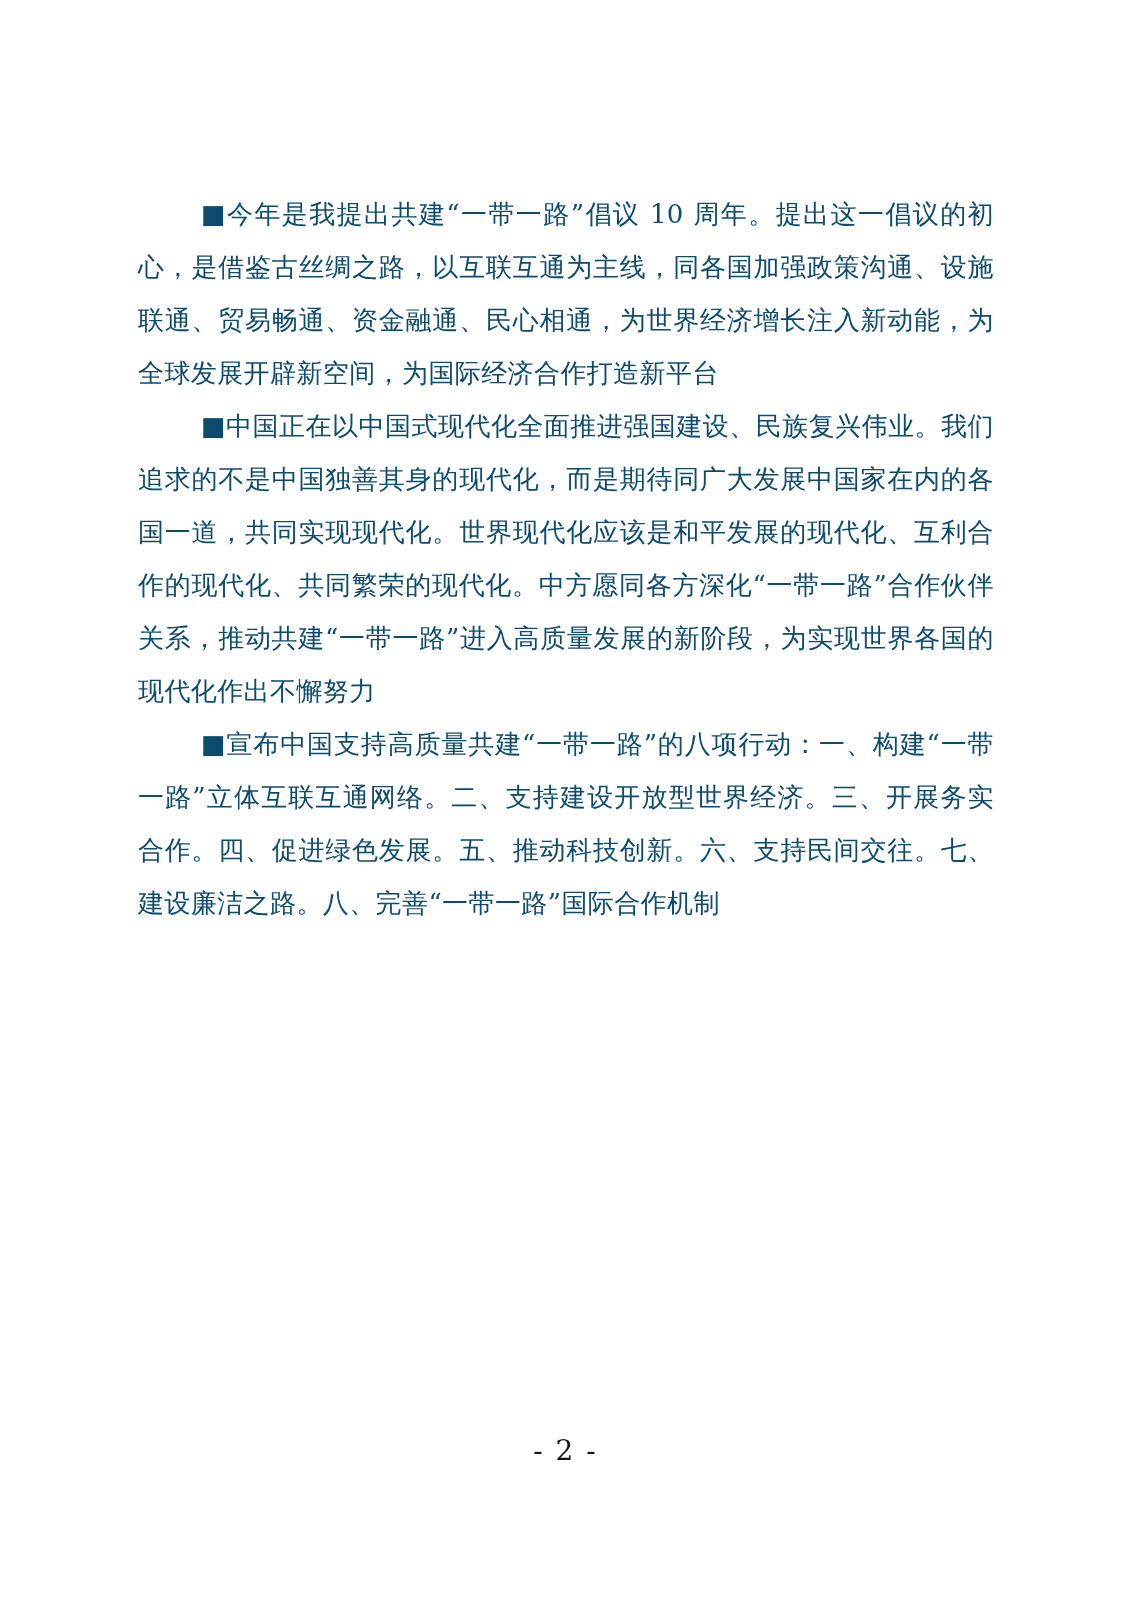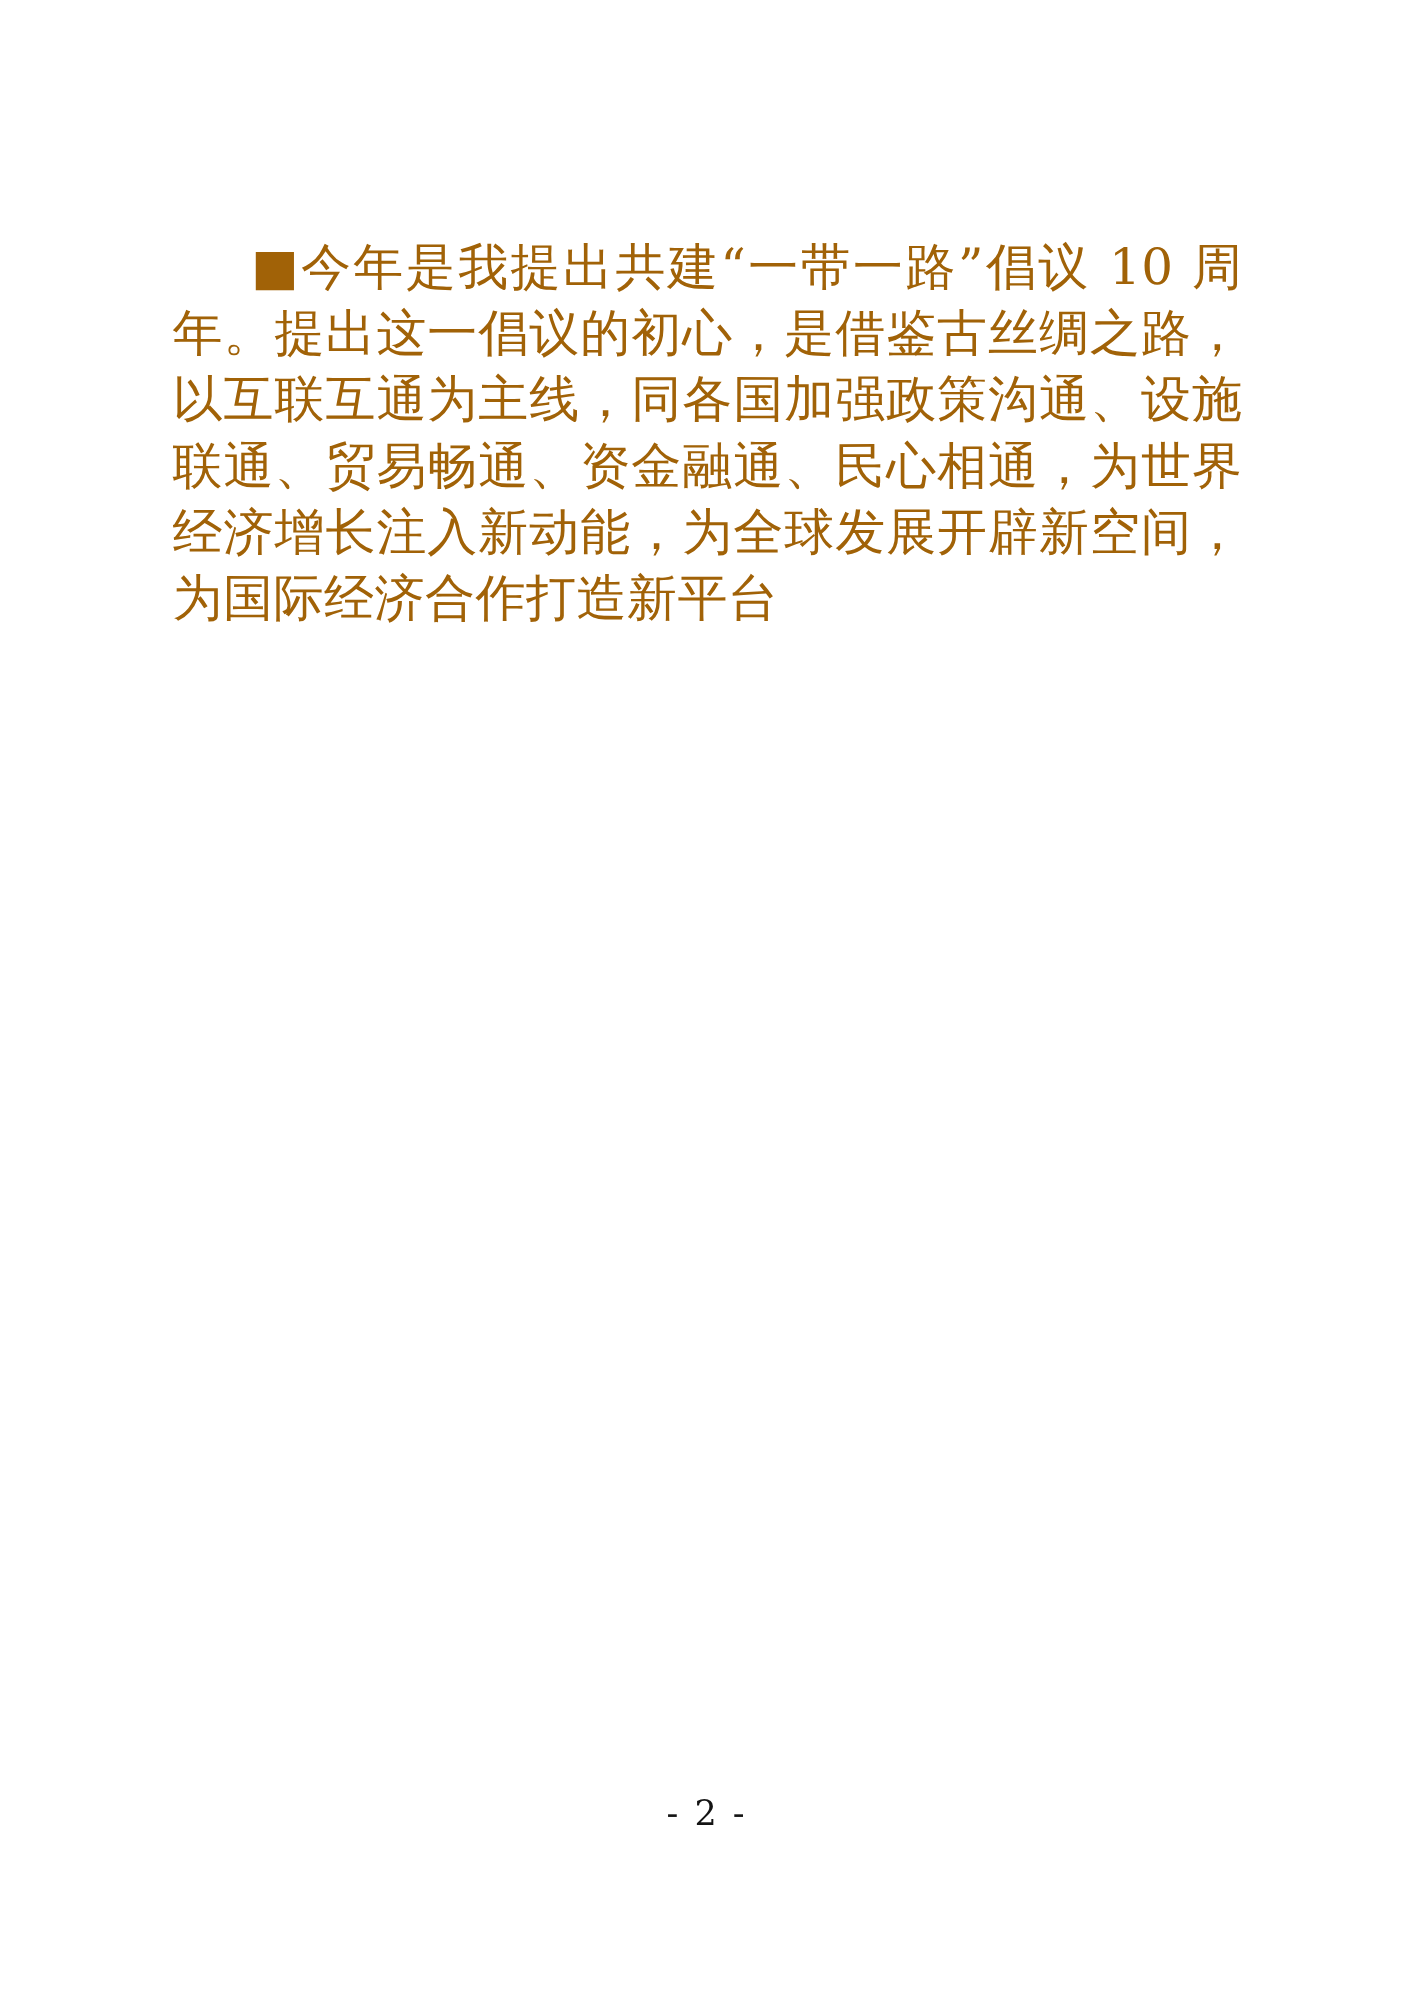--- a/index.html
+++ b/index.html
@@ -23,29 +23,29 @@
     height: 1600px;
     background: #ffffff;
   }
   .content {
     position: absolute;
     left: 138px;
     top: 188px;
     width: 856px;
   }
   .para {
-    font-size: 40px;
+    font-size: 26px;
     line-height: 53px;
     text-align: justify;
     text-justify: inter-ideograph;
     text-indent: 63px;
     margin: 0 0 0 0;
     letter-spacing: 0.4px;
     font-family: "DejaVu Serif", "Liberation Serif", serif;
-    color: #a16207;
+    color: #0c4a6e;
     word-break: break-all;
   }
   .para + .para {
     margin-top: 0px;
   }
   .footer {
     position: absolute;
     left: 0;
     top: 1434px;
     width: 1131px;
@@ -55,15 +55,17 @@
     color: #141414;
     letter-spacing: 2px;
   }
 </style>
 </head>
 <body>
 
 <div class="page">
   <div class="content">
     <p class="para">■今年是我提出共建“一带一路”倡议 10 周年。提出这一倡议的初心，是借鉴古丝绸之路，以互联互通为主线，同各国加强政策沟通、设施联通、贸易畅通、资金融通、民心相通，为世界经济增长注入新动能，为全球发展开辟新空间，为国际经济合作打造新平台</p>
+    <p class="para">■中国正在以中国式现代化全面推进强国建设、民族复兴伟业。我们追求的不是中国独善其身的现代化，而是期待同广大发展中国家在内的各国一道，共同实现现代化。世界现代化应该是和平发展的现代化、互利合作的现代化、共同繁荣的现代化。中方愿同各方深化“一带一路”合作伙伴关系，推动共建“一带一路”进入高质量发展的新阶段，为实现世界各国的现代化作出不懈努力</p>
+    <p class="para">■宣布中国支持高质量共建“一带一路”的八项行动：一、构建“一带一路”立体互联互通网络。二、支持建设开放型世界经济。三、开展务实合作。四、促进绿色发展。五、推动科技创新。六、支持民间交往。七、建设廉洁之路。八、完善“一带一路”国际合作机制</p>
   </div>
   <div class="footer">- 2 -</div>
 </div>
 
 </body></html>

